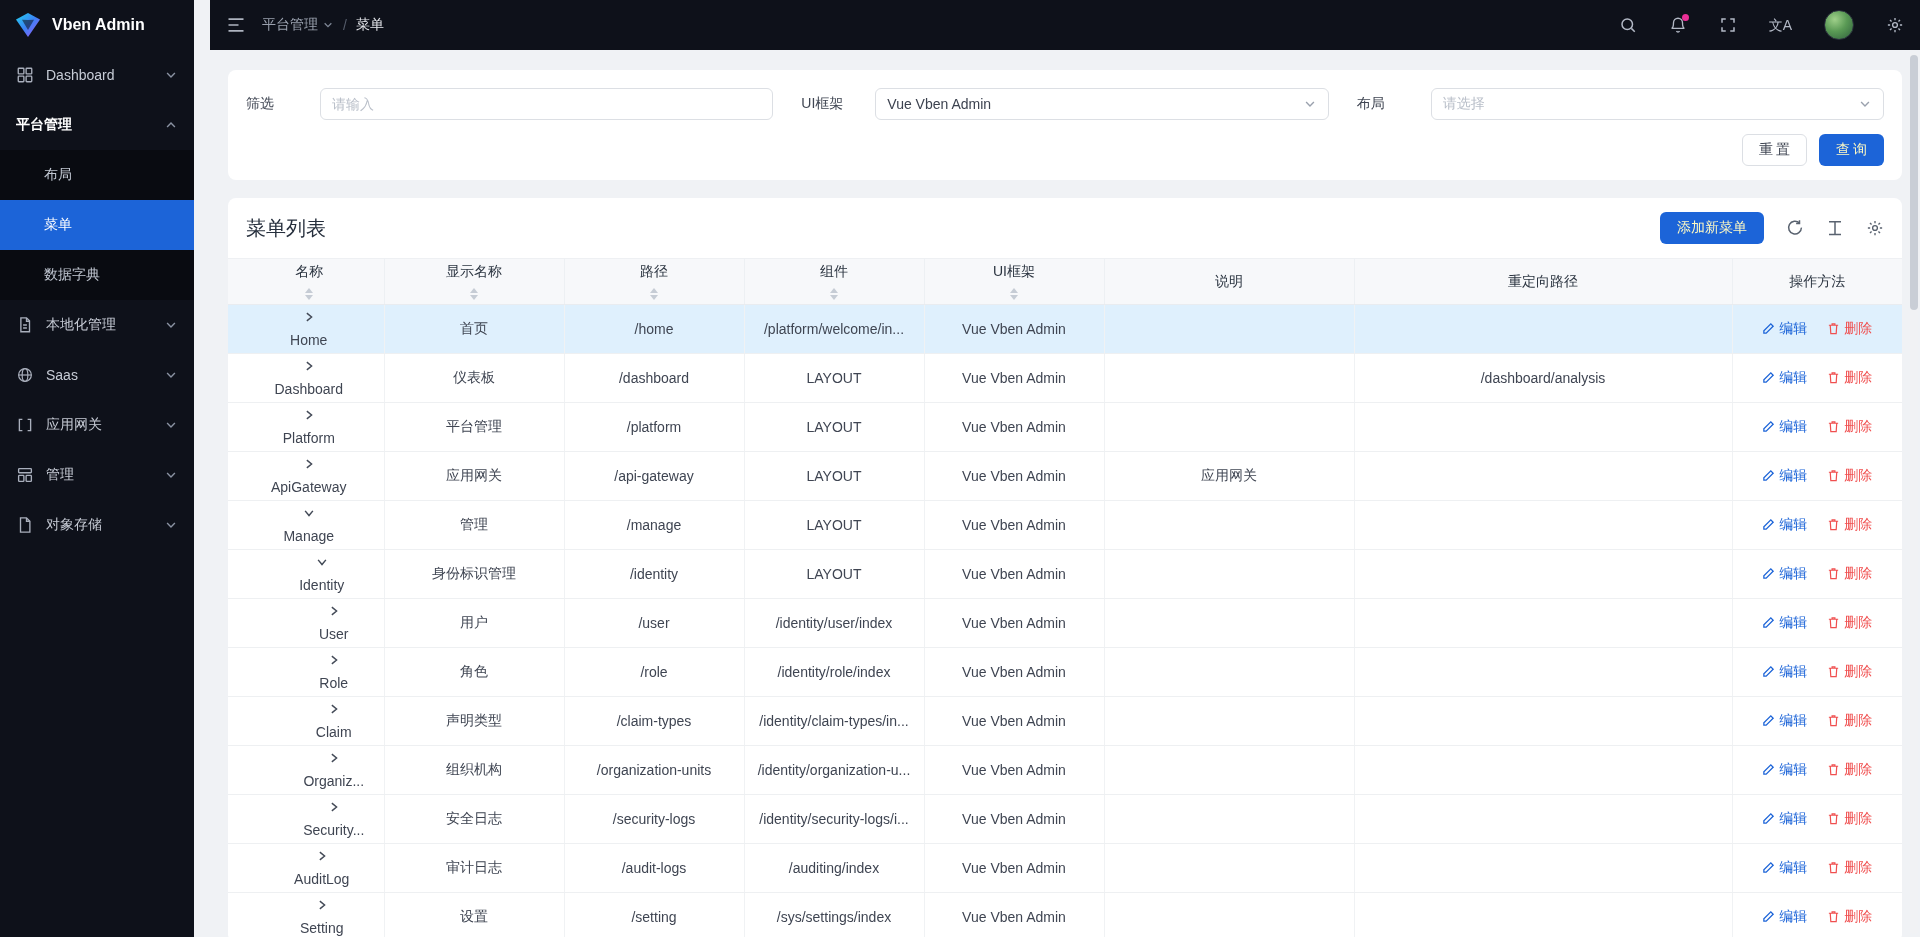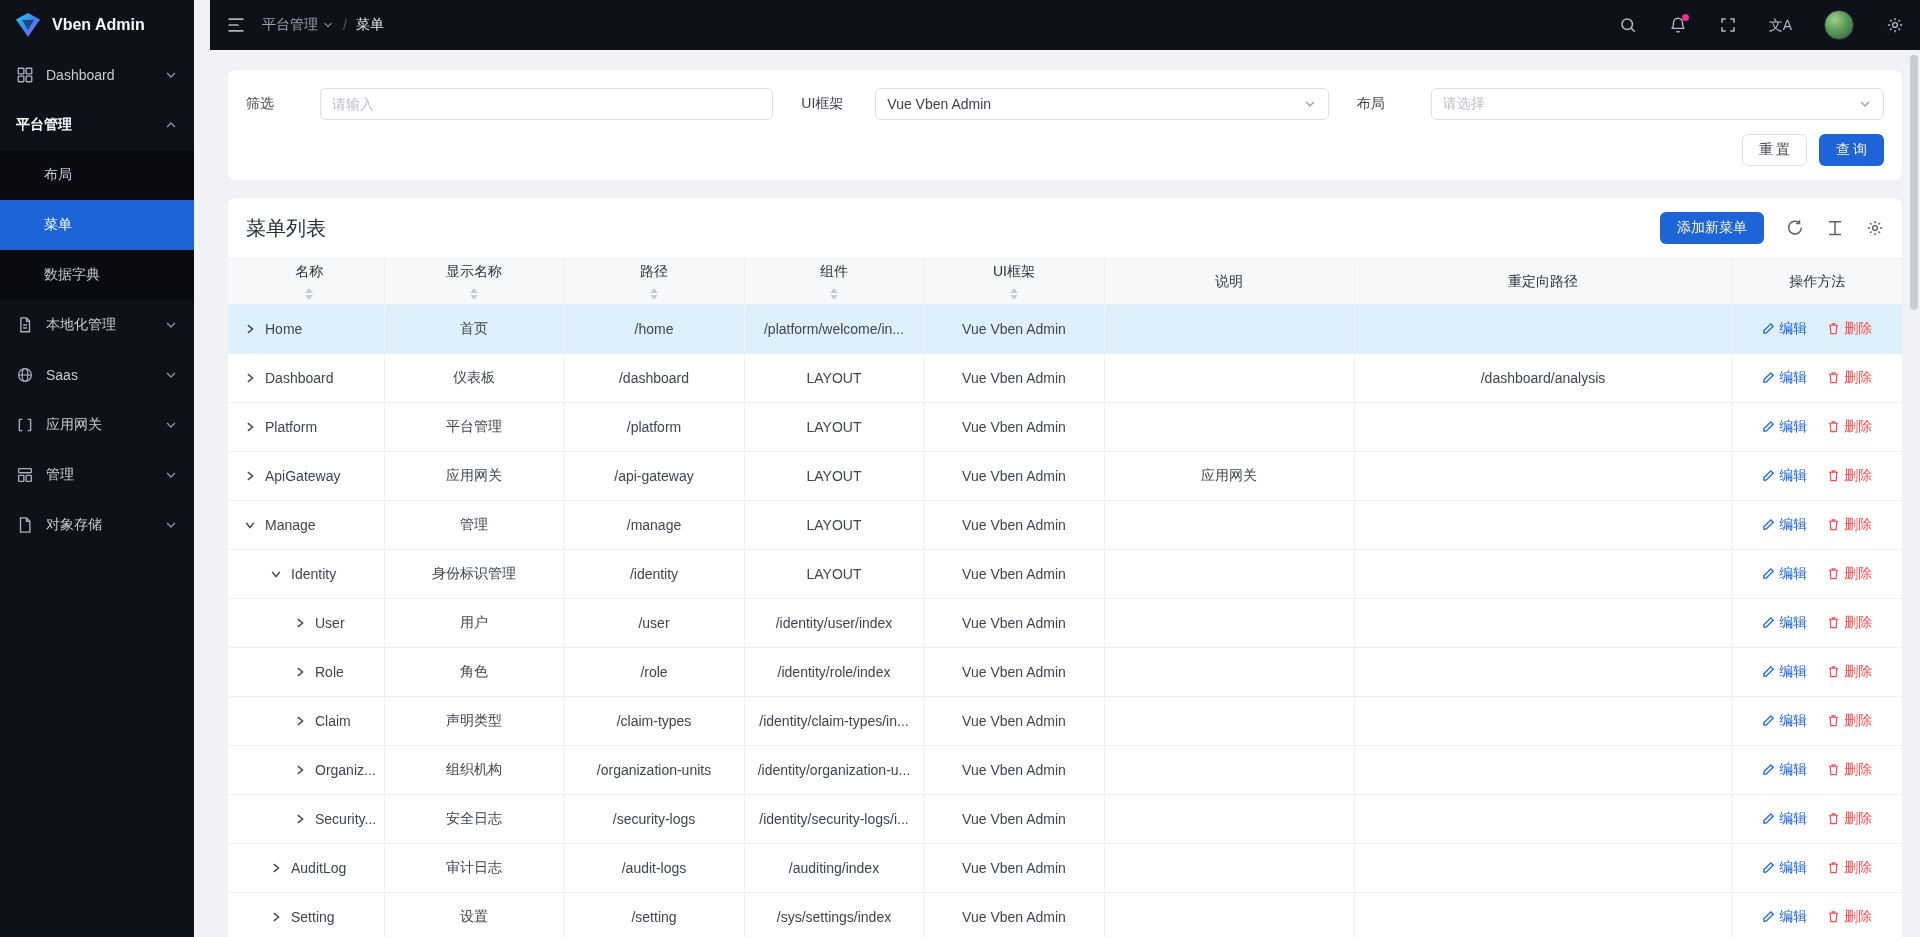--- a/index.html
+++ b/index.html
@@ -98,21 +98,21 @@
   .sorter i{display:block;width:0;height:0;border-left:4px solid transparent;border-right:4px solid transparent;}
   .sorter .s-up{border-bottom:5px solid #c6ccd5;}
   .sorter .s-down{border-top:5px solid #c6ccd5;}
 
   tbody td{height:49px;text-align:center;padding:0 10px;
     border-bottom:1px solid #eef0f2;border-right:1px solid #f0f2f4;
     white-space:nowrap;overflow:hidden;text-overflow:ellipsis;}
   tbody td:last-child{border-right:none;}
   tr.row-selected td{background:var(--selected-row);}
   td.c-name{text-align:left;padding:0 10px 0 0;}
-  .name-cell{display:flex;align-items:center;gap:9px;}
+  .name-cell{display:flex;align-items:center;gap:9px;flex-direction:column;}
   .lv-0{padding-left:16px;} .lv-1{padding-left:42px;} .lv-2{padding-left:66px;}
   .caret{width:12px;height:12px;color:#434a57;cursor:pointer;flex:none;}
   .caret svg{width:12px;height:12px;}
   .caret.dir-down svg{transform:rotate(90deg);}
   .c-actions{white-space:nowrap;}
   .link{display:inline-flex;align-items:center;gap:4px;cursor:pointer;text-decoration:none;font-size:14px;}
   .link .act-icon{width:13px;height:13px;}
   .link .act-icon svg{width:13px;height:13px;}
   .link.edit{color:var(--primary);}
   .link.del{color:var(--danger);margin-left:16px;}

